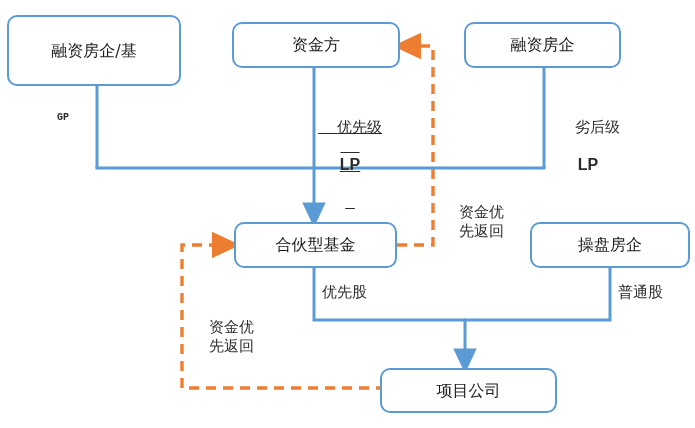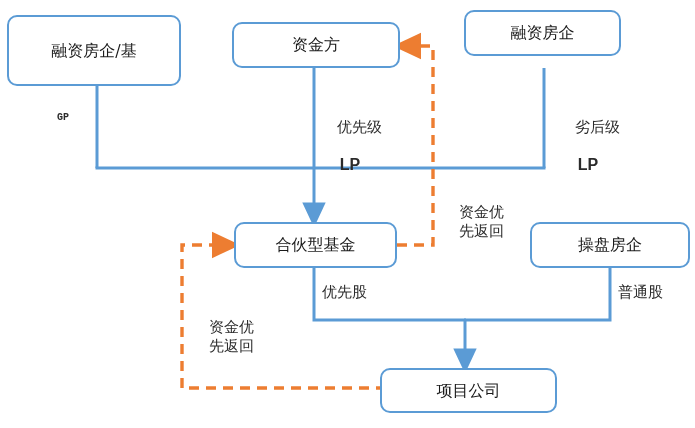--- a/index.html
+++ b/index.html
@@ -102,39 +102,39 @@
   <div class="node" style="left:7px; top:15px; width:174px; height:71px;">
     <div>
       <span>融资房企/基</span>
     </div>
   </div>
 
   <div class="node" style="left:232px; top:22px; width:168px; height:46px;">
     <span>资金方</span>
   </div>
 
-  <div class="node" style="left:464px; top:10px; width:157px; height:46px;justify-content:center;">
+  <div class="node" style="left:464px; top:22px; width:157px; height:46px;justify-content:center;">
     <span>融资房企</span>
   </div>
 
   <div class="node" style="left:234px; top:222px; width:163px; height:46px;">
     <span>合伙型基金</span>
   </div>
 
   <div class="node" style="left:530px; top:222px; width:160px; height:46px;align-items:center;">
     <span>操盘房企</span>
   </div>
 
   <div class="node" style="left:380px; top:368px; width:177px; height:45px;">
     <span>项目公司</span>
   </div>
 
   <div class="edge-label latin" style="left:57px; top:112px;">GP</div>
 
-  <div class="edge-label mixed" style="left:318px; top:100px; text-align:center;">
+  <div class="edge-label mixed" style="left:318px; top:100px; text-align:center;text-decoration:underline;">
     <span>优先级</span>
     <span class="lat">LP</span>
   </div>
 
   <div class="edge-label mixed" style="left:556px; top:100px; text-align:center;">
     <span>劣后级</span>
     <span class="lat">LP</span>
   </div>
 
   <div class="edge-label" style="left:440px; top:185px;">

